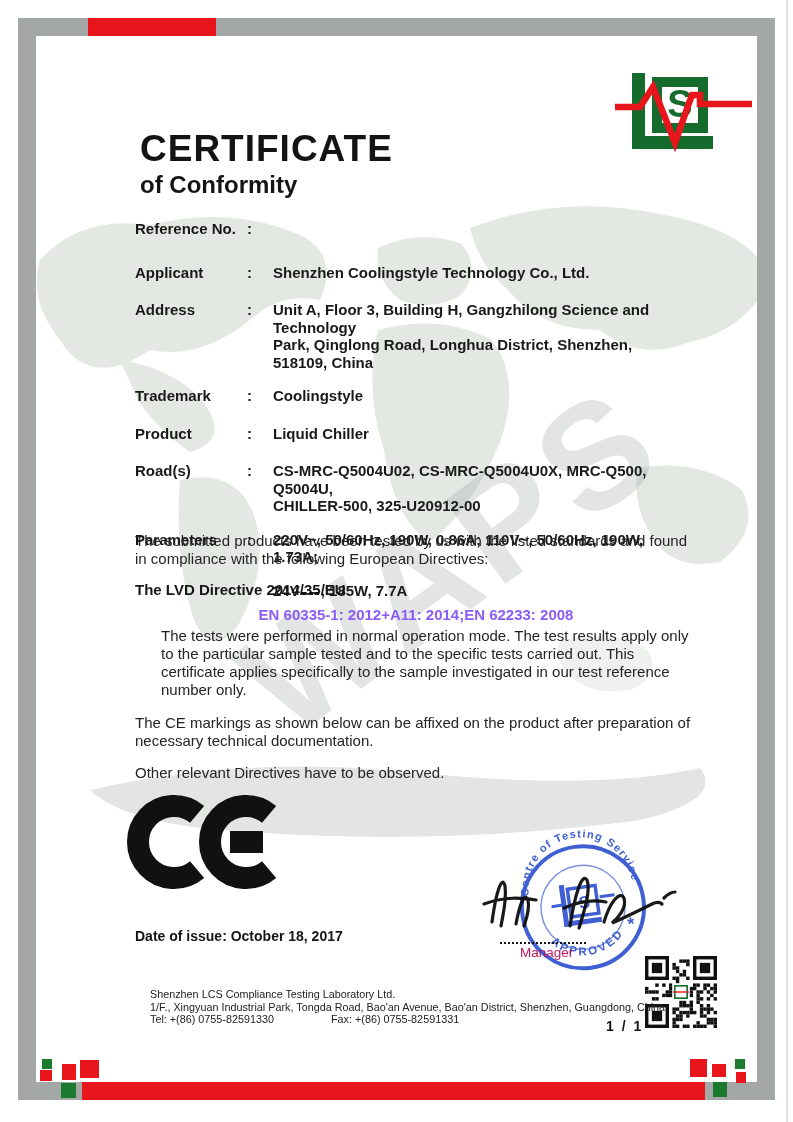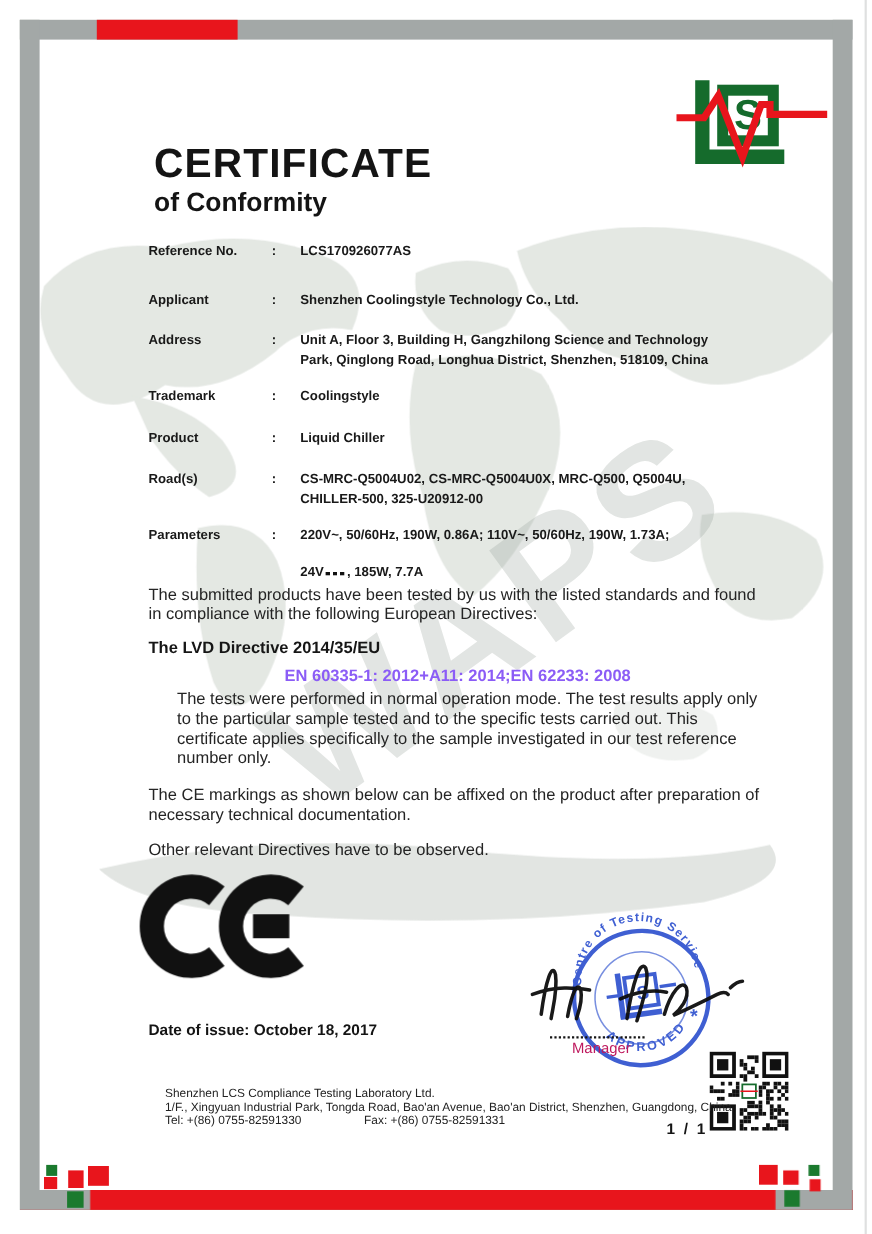--- a/index.html
+++ b/index.html
@@ -21,21 +21,21 @@
   .sq{position:absolute; z-index:3;}
   .sq.red{background:#e8151c;} .sq.green{background:#1b7a2e;}
   .scan-line{position:absolute; left:786px; top:0; width:2px; height:1122px; background:#c9cccb; opacity:.6; z-index:4;}
   
   .logo-svg{position:absolute; left:612px; top:66px; z-index:3;}
   .title-block{position:absolute; left:140px; top:128px; z-index:3;}
   .title-main{font-size:37px; line-height:42px; font-weight:bold; letter-spacing:1px; color:#141414;}
   .title-sub{font-size:24px; line-height:26px; font-weight:bold; margin-top:2px; color:#141414;}
   
   .fields{position:absolute; left:135px; top:220px; width:545px; z-index:3;}
-  .field-row{display:grid; grid-template-columns:112px 26px 1fr; font-size:12px; font-weight:bold; line-height:17.5px; color:#191919;}
+  .field-row{display:grid; grid-template-columns:112px 26px 1fr; font-size:15px; font-weight:bold; line-height:17.5px; color:#191919;}
   .mb26{margin-bottom:26px;} .mb20{margin-bottom:20px;} .mb16{margin-bottom:16px;}
   .param-line2{margin-top:16px;}
   .dc-symbol{display:inline-block; width:17px; margin:0 2px; vertical-align:1px;}
   .dc-top{height:2.5px; background:#111; margin-bottom:2px;}
   .dc-bottom{height:2.5px;
     background:linear-gradient(90deg,#111 0 4px,transparent 4px 6.5px,#111 6.5px 10.5px,transparent 10.5px 13px,#111 13px 17px);}
   
   .paras{position:absolute; left:135px; top:532px; width:562px; z-index:3; font-size:15px; line-height:17.8px; color:#242424;}
   .p-directive{font-weight:bold; margin-top:13px; color:#161616;}
   .p-standards{display:flex; justify-content:center; font-weight:bold; margin-top:8px; color:#8b5cf6;}
@@ -106,21 +106,20 @@
 
   <div class="title-block">
     <div class="title-main">CERTIFICATE</div>
     <div class="title-sub">of Conformity</div>
   </div>
 
   <div class="fields">
     <div class="field-row mb26">
       <span>Reference No.</span>
       <span>:</span>
-      <span>LCS170926077AS</span>
     </div>
     <div class="field-row mb20">
       <span>Applicant</span>
       <span>:</span>
       <span>Shenzhen Coolingstyle Technology Co., Ltd.</span>
     </div>
     <div class="field-row mb16">
       <span>Address</span>
       <span>:</span>
       <span>

